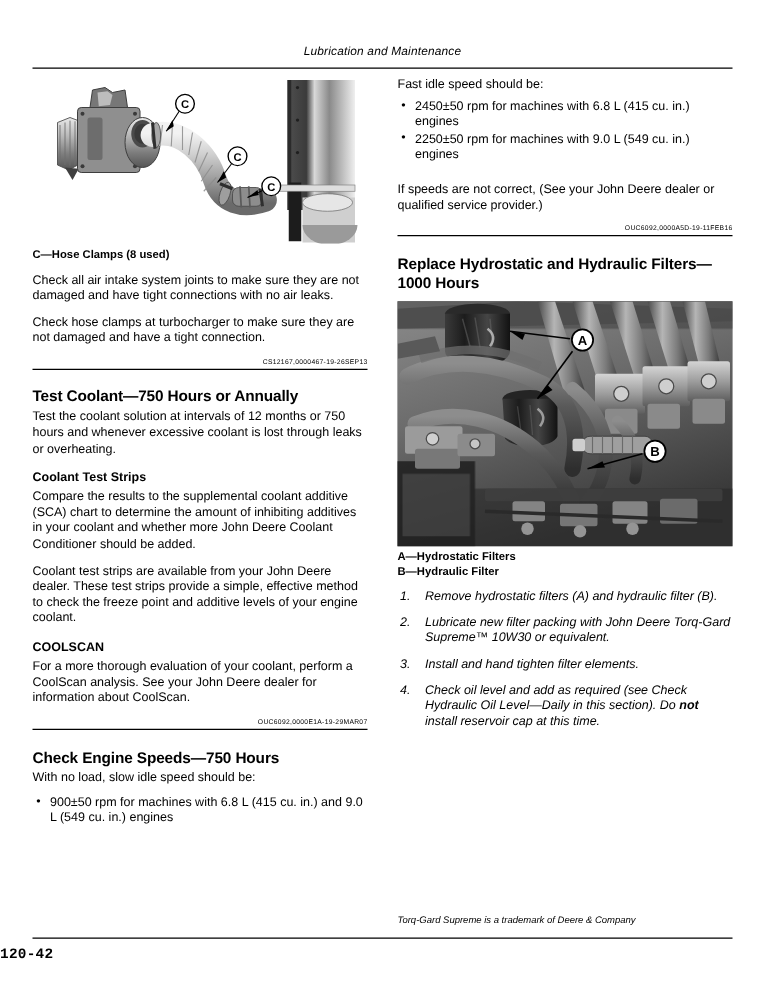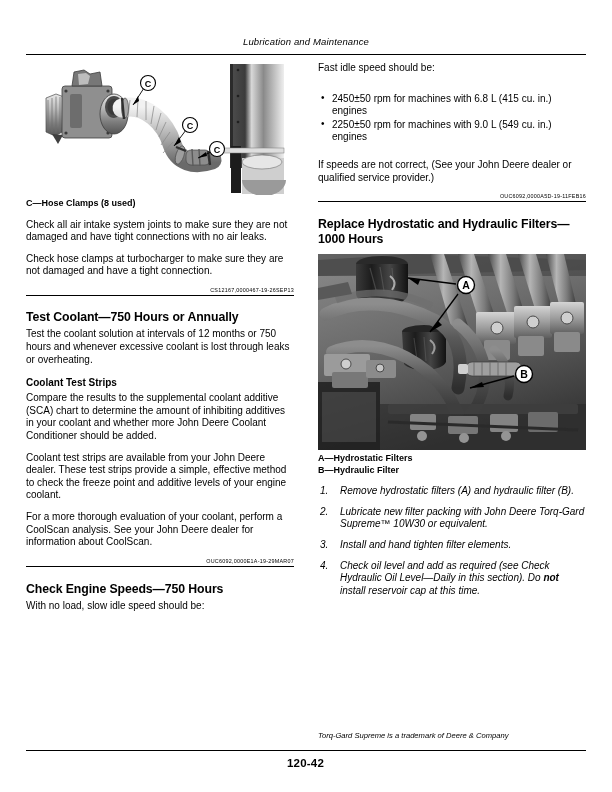--- a/index.html
+++ b/index.html
@@ -153,24 +153,25 @@
     position: absolute;
     left: 26px; top: 750px;
     width: 560px;
     height: 1px;
     background: #000;
   }
   .page-no {
     position: absolute;
     left: 0; top: 757px;
     width: 611px;
-    text-align: center;
+    text-align: left;
     font-size: 11.5px;
     font-weight: bold;
     letter-spacing: 0.2px;
+    font-family: Liberation Mono, monospace;
   }
 
   
   .fig1 {
     position: relative;
     width: 268px;
     height: 133px;
     overflow: hidden;
     background: #ffffff;
   }
@@ -316,36 +317,40 @@
     </div>
 
     <div style="height:14px"></div>
     <h1 class="h1">Test Coolant—750 Hours or Annually</h1>
     <p class="body">Test the coolant solution at intervals of 12 months or 750 hours and whenever excessive coolant is lost through leaks or overheating.</p>
 
     <h2 class="h2">Coolant Test Strips</h2>
     <p class="body">Compare the results to the supplemental coolant additive (SCA) chart to determine the amount of inhibiting additives in your coolant and whether more John Deere Coolant Conditioner should be added.</p>
     <p class="body">Coolant test strips are available from your John Deere dealer. These test strips provide a simple, effective method to check the freeze point and additive levels of your engine coolant.</p>
 
+    <h2 class="h2">COOLSCAN</h2>
     <p class="body">For a more thorough evaluation of your coolant, perform a CoolScan analysis. See your John Deere dealer for information about CoolScan.</p>
 
     <div class="ref">
       <div class="code">OUC6092,0000E1A-19-29MAR07</div>
       <div class="rule"></div>
     </div>
 
     <div style="height:15px"></div>
     <h1 class="h1">Check Engine Speeds—750 Hours</h1>
     <p class="body" style="margin-bottom:7px">With no load, slow idle speed should be:</p>
+    <ul class="bullets">
+      <li>900±50 rpm for machines with 6.8 L (415 cu. in.) and 9.0 L (549 cu. in.) engines</li>
+    </ul>
 
   </div>
 
   <div class="col col-right">
 
-    <p class="body" style="margin-bottom:18px">Fast idle speed should be:</p>
+    <p class="body" style="margin-bottom:5px">Fast idle speed should be:</p>
     <ul class="bullets">
       <li>2450±50 rpm for machines with 6.8 L (415 cu. in.) engines</li>
       <li>2250±50 rpm for machines with 9.0 L (549 cu. in.) engines</li>
     </ul>
     <div style="height:6px"></div>
     <p class="body">If speeds are not correct, (See your John Deere dealer or qualified service provider.)</p>
 
     <div class="ref">
       <div class="code">OUC6092,0000A5D-19-11FEB16</div>
       <div class="rule"></div>

